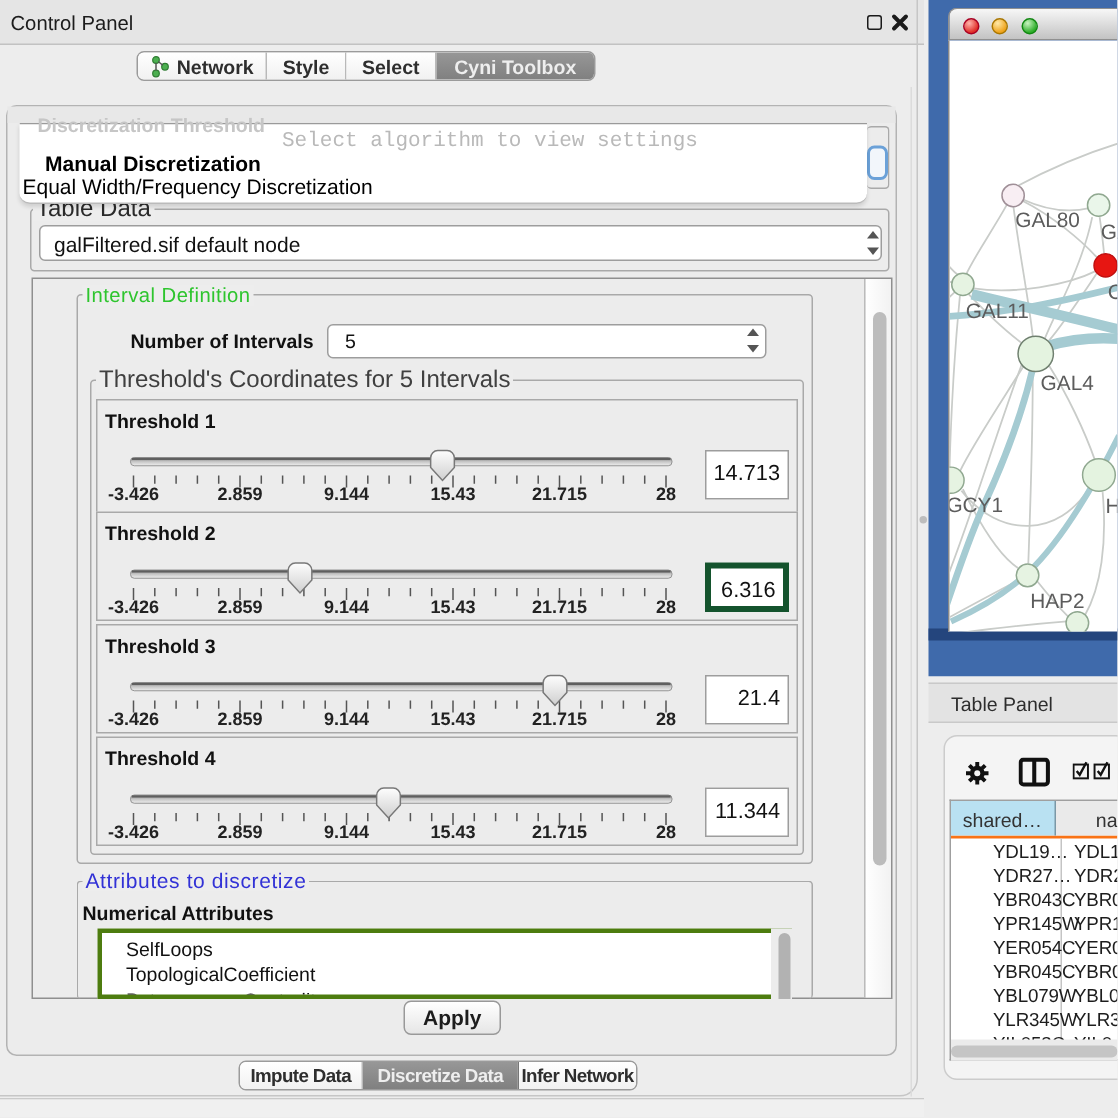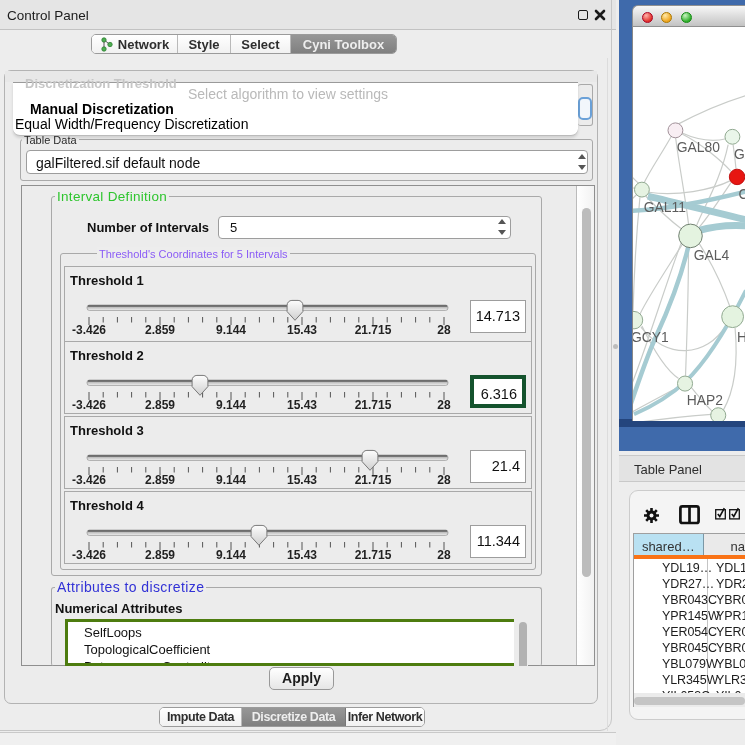--- a/index.html
+++ b/index.html
@@ -4,21 +4,21 @@
 <style>
 * { margin:0; padding:0; box-sizing:border-box; }
 html,body { width:745px; height:745px; overflow:hidden; }
 body { font-family:"Liberation Sans", sans-serif; background:#ededed; position:relative; }
 .a { position:absolute; }
 .seg { display:flex; border:1px solid #9b9b9b; border-radius:5px; background:#fdfdfd; overflow:hidden; }
 .seg > div { font-size:13px; font-weight:bold; color:#2e2e2e; display:flex; align-items:center; justify-content:center; border-right:1px solid #b9b9b9; background:linear-gradient(180deg,#ffffff,#f1f1f1); }
 .seg > div:last-child { border-right:none; }
 .seg > div.sel { background:linear-gradient(180deg,#979797,#808080); color:#eeeeee; border-right-color:#777; }
 .gbox { position:absolute; border:1px solid #a9a9a9; border-radius:3px; }
-.glabel { position:absolute; background:#ededed; padding:0 2px; line-height:14px; font-size:11px; }
+.glabel { position:absolute; background:#ededed; padding:0 2px; line-height:14px; font-size:16px; }
 </style>
 </head>
 <body>
 
 <div class="a" style="left:0;top:0;width:616px;height:745px;background:#ededed;"></div>
 
 <div class="a" style="left:0;top:0;width:616px;height:30px;background:#e5e5e5;border-bottom:1px solid #c2c2c2;"></div>
 <div class="a" style="left:7px;top:8px;font-size:13.5px;color:#1c1c1c;">Control Panel</div>
 
 <div class="a" style="left:578px;top:10px;width:10px;height:10px;border:1.6px solid #1a1a1a;border-radius:2px;"></div>
@@ -65,21 +65,21 @@
 
 <div class="a" style="left:87px;top:220px;font-size:13px;font-weight:bold;color:#111;">Number of Intervals</div>
 <div class="a" style="left:218px;top:216px;width:293px;height:23px;background:#ffffff;border:1px solid #9d9d9d;border-radius:4px;"></div>
 <div class="a" style="left:230px;top:220px;font-size:13px;color:#111;">5</div>
 <svg class="a" style="left:497px;top:218px;" width="10" height="18" viewBox="0 0 10 18">
     <path d="M5,1 L9,6 L1,6 Z" fill="#555"></path>
     <path d="M5,17 L9,12 L1,12 Z" fill="#555"></path>
   </svg>
 
 <div class="gbox" style="left:60px;top:253px;width:476px;height:317px;"></div>
-<div class="glabel" style="left:64px;top:247px;color:#8b5cf6;margin-left:33px;">Threshold's Coordinates for 5 Intervals</div>
+<div class="glabel" style="left:64px;top:247px;color:#404040;">Threshold's Coordinates for 5 Intervals</div>
 
 <div id="thresholds">
     <div class="a" style="left:64px;top:266px;width:468px;height:84px;border:1px solid #a9a9a9;background:#ececec;">
       <div style="position:absolute;left:5px;top:6px;font-size:13px;font-weight:bold;color:#111;">Threshold 1</div>
       <svg style="position:absolute;left:0;top:0;" width="468" height="73" viewBox="0 0 468 73">
         <rect x="22" y="38" width="361" height="5.5" rx="2.5" fill="url(#trk)" stroke="#8a8a8a" stroke-width="0.6"></rect>
         <rect x="23" y="38.3" width="359" height="1.4" fill="#5f5f5f"></rect>
         <path d="M24.0,50 V58" stroke="#555" stroke-width="1"></path>
         <path d="M38.2,50 V55.5" stroke="#555" stroke-width="1"></path>
         <path d="M52.4,50 V55.5" stroke="#555" stroke-width="1"></path>
@@ -362,33 +362,33 @@
   <path d="M10.5,1.5 V17.5" stroke="#111" stroke-width="2.7"></path>
 </svg>
 <svg class="a" style="left:715px;top:507px;" width="27" height="13" viewBox="0 0 27 13">
   <rect x="0.7" y="2.7" width="9.6" height="9.2" fill="none" stroke="#111" stroke-width="1.3"></rect>
   <path d="M2.8,7 L4.8,9.5 L9.3,1.2" stroke="#111" stroke-width="1.6" fill="none"></path>
   <rect x="14.7" y="2.7" width="9.6" height="9.2" fill="none" stroke="#111" stroke-width="1.3"></rect>
   <path d="M16.8,7 L18.8,9.5 L23.3,1.2" stroke="#111" stroke-width="1.6" fill="none"></path>
 </svg>
 
 <div class="a" style="left:633px;top:533px;width:112px;height:174px;background:#fff;border:1px solid #9f9f9f;border-right:none;overflow:hidden;">
-  <div style="display:flex;height:25px;border-bottom:4px solid #f97316;">
+  <div style="display:flex;height:25px;border-bottom:2px solid #f97316;">
     <div style="width:73px;background:#b9e1f2;border-right:1px solid #7b98a6;font-size:13px;color:#333;text-align:center;line-height:25px;">shared…</div>
     <div style="flex:1;background:#eaeaea;font-size:13px;color:#333;padding-left:27px;line-height:25px;">na</div>
   </div>
   <div style="position:relative;font-size:12.5px;letter-spacing:-0.1px;color:#1d1d1d;">
     <div style="position:absolute;left:73px;top:0;width:1px;height:150px;background:#c4c4c4;"></div>
     <div style="line-height:16px;padding-left:8px;position:absolute;top:1px;left:0;margin-left:20px;">YDL19…<br>YDR27…<br>YBR043C<br>YPR145W<br>YER054C<br>YBR045C<br>YBL079W<br>YLR345W<br>YIL053C</div>
     <div style="line-height:16px;position:absolute;top:1px;left:82px;">YDL1<br>YDR2<br>YBR0<br>YPR1<br>YER0<br>YBR0<br>YBL0<br>YLR3<br>YIL0</div>
   </div>
 </div>
 <div class="a" style="left:634px;top:693px;width:111px;height:14px;background:#ebebeb;"></div>
 <div class="a" style="left:634px;top:697px;width:111px;height:8px;background:#c5c5c5;border-radius:4px;"></div>
 
 <div class="a" style="left:25px;top:76px;font-size:13px;font-weight:bold;color:#c6c6c6;z-index:40;">Discretization Threshold</div>
 <div class="a" style="left:13px;top:82px;width:565px;height:54px;background:#ffffff;border-top:1px solid #9a9a9a;border-bottom:1px solid #bbb;border-radius:0 0 7px 7px;box-shadow:0 2px 3px rgba(0,0,0,0.12);z-index:30;"></div>
-<div class="a" style="left:188px;top:86px;font-size:14px;color:#b9b9b9;z-index:35;">Select algorithm to view settings</div>
+<div class="a" style="left:188px;top:86px;font-size:14px;color:#b9b9b9;z-index:35;font-family:Liberation Mono, monospace;">Select algorithm to view settings</div>
 <div class="a" style="left:15px;top:101px;font-size:14px;font-weight:bold;color:#000;z-index:35;padding-left:15px;">Manual Discretization</div>
 <div class="a" style="left:15px;top:116px;font-size:14px;color:#000;z-index:35;">Equal Width/Frequency Discretization</div>
 
 <div class="a" style="left:578px;top:97px;width:14px;height:23px;background:#f2f6fb;border:2.5px solid #6ba1d8;border-radius:5px;z-index:25;"></div>
 <div class="gbox" style="left:578px;top:84px;width:15px;height:42px;border-left:none;z-index:24;"></div>
 
 </body></html>

